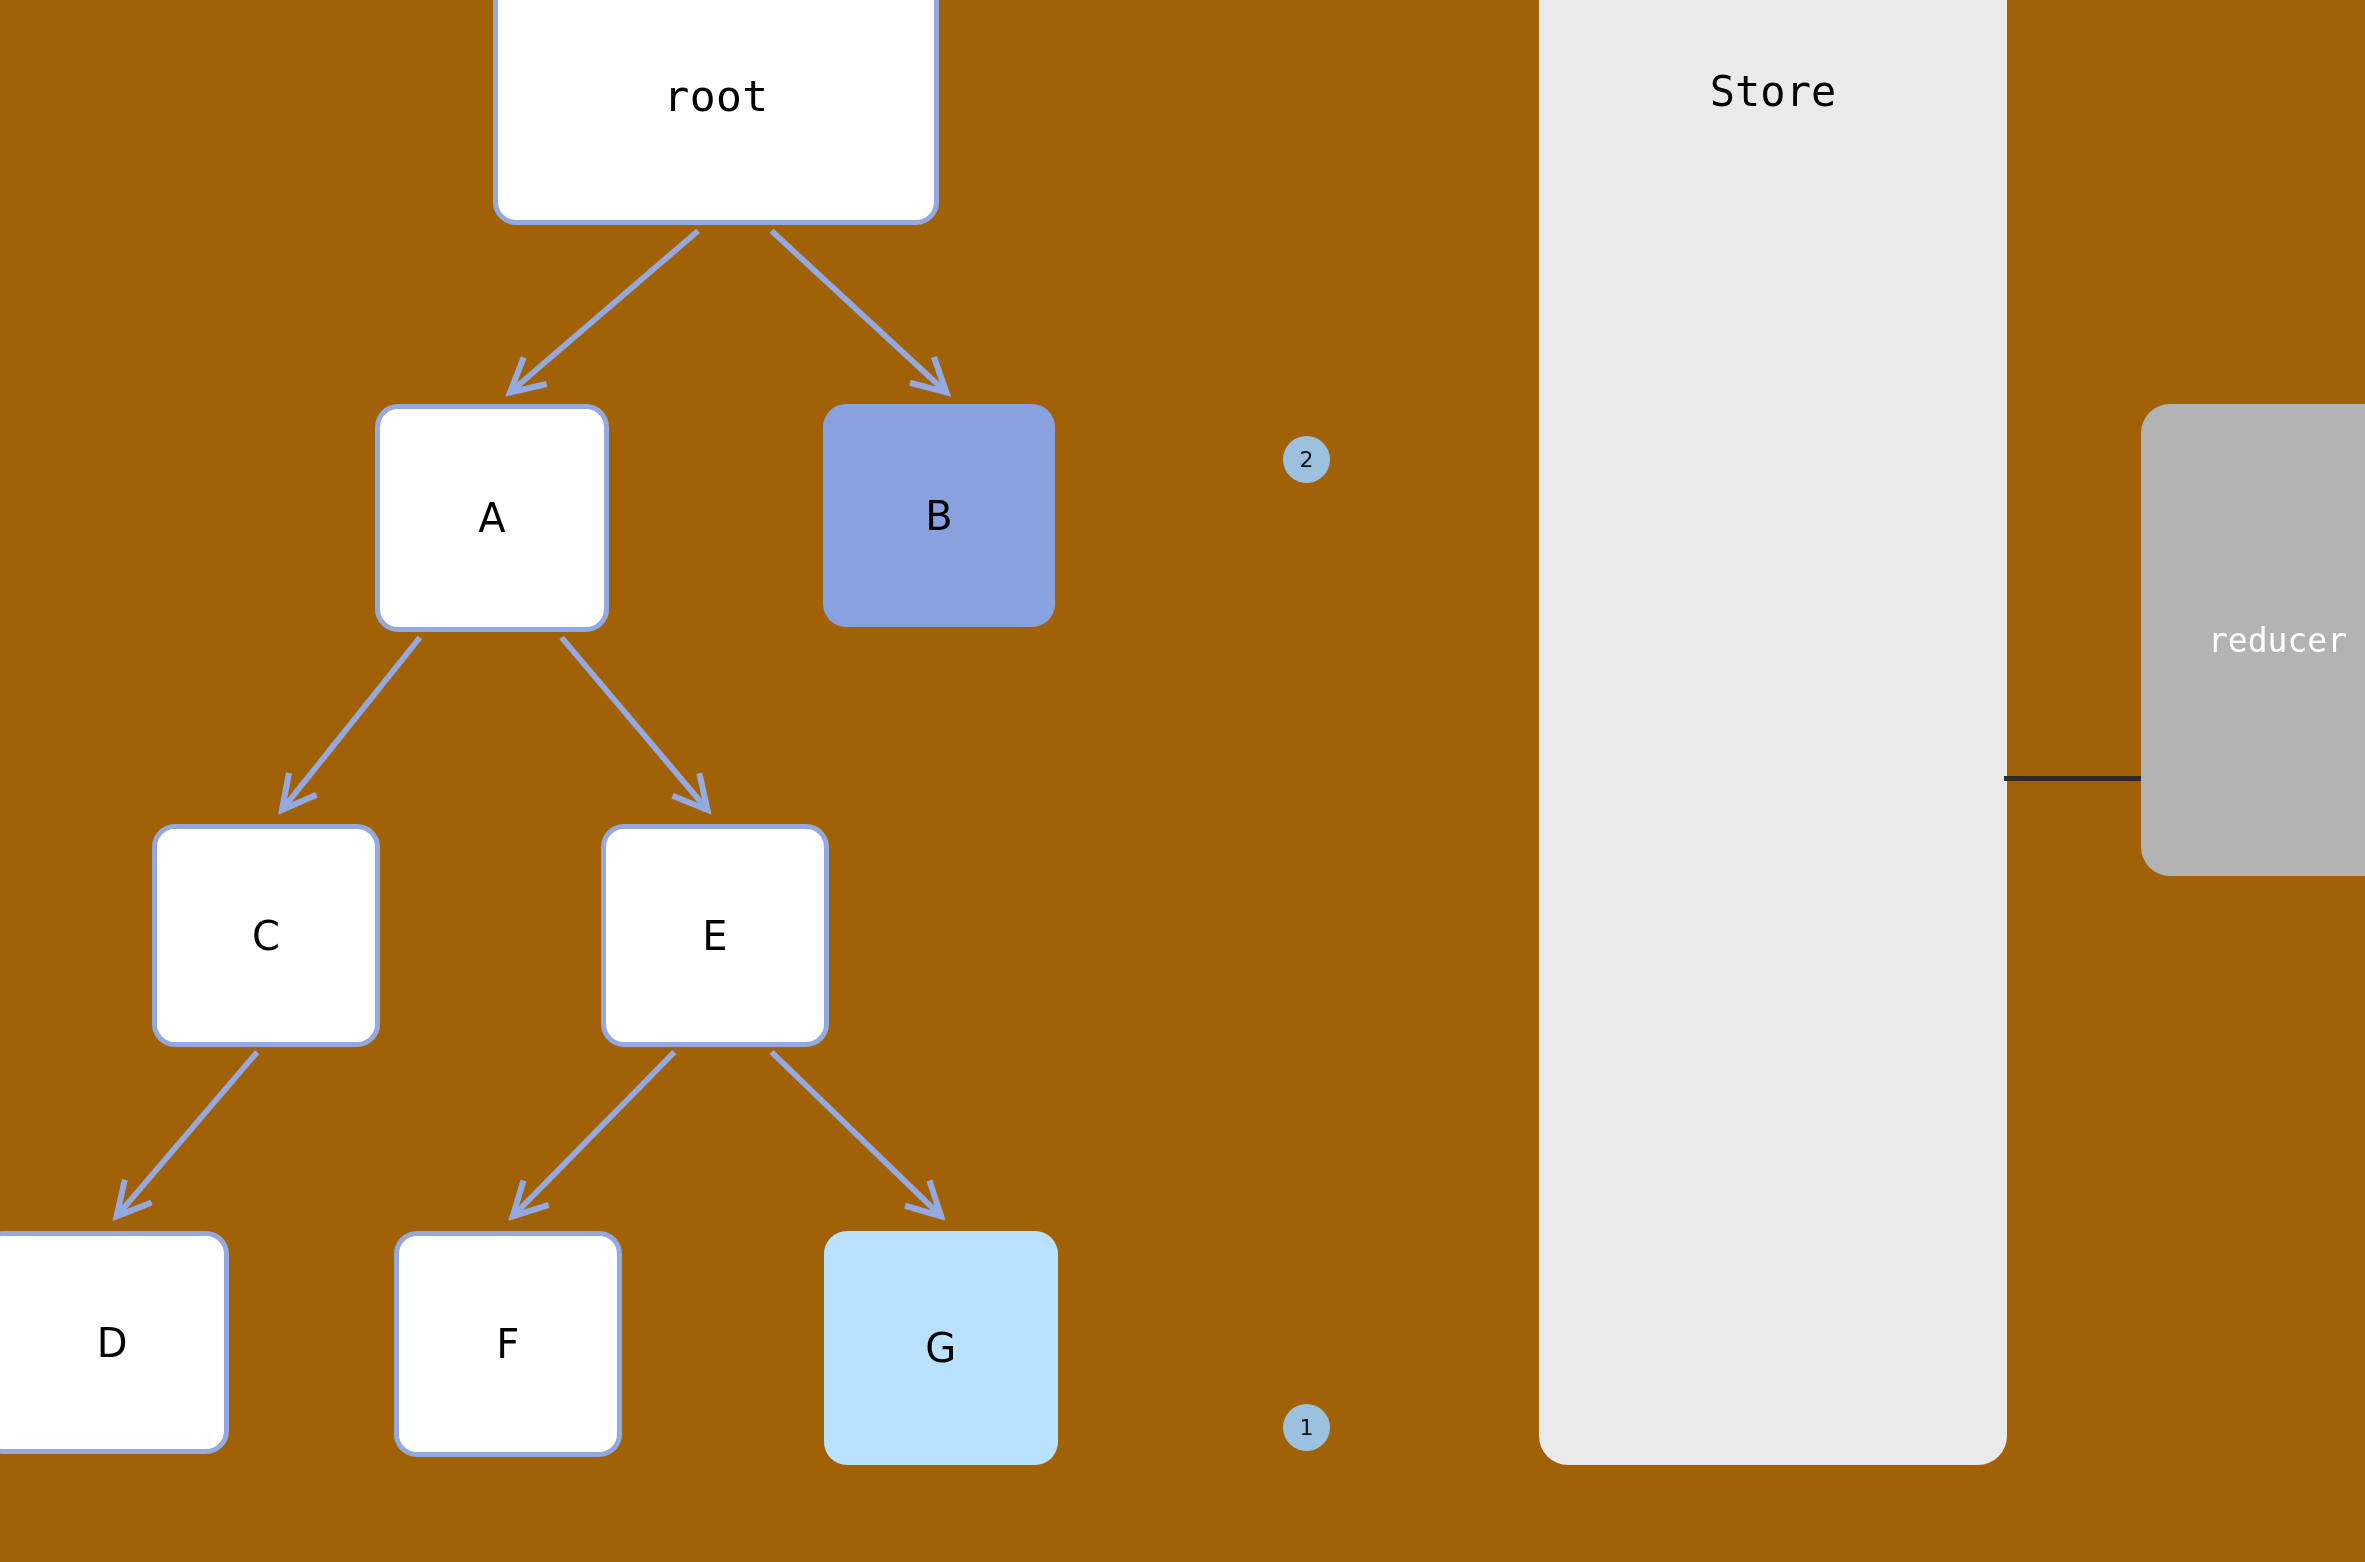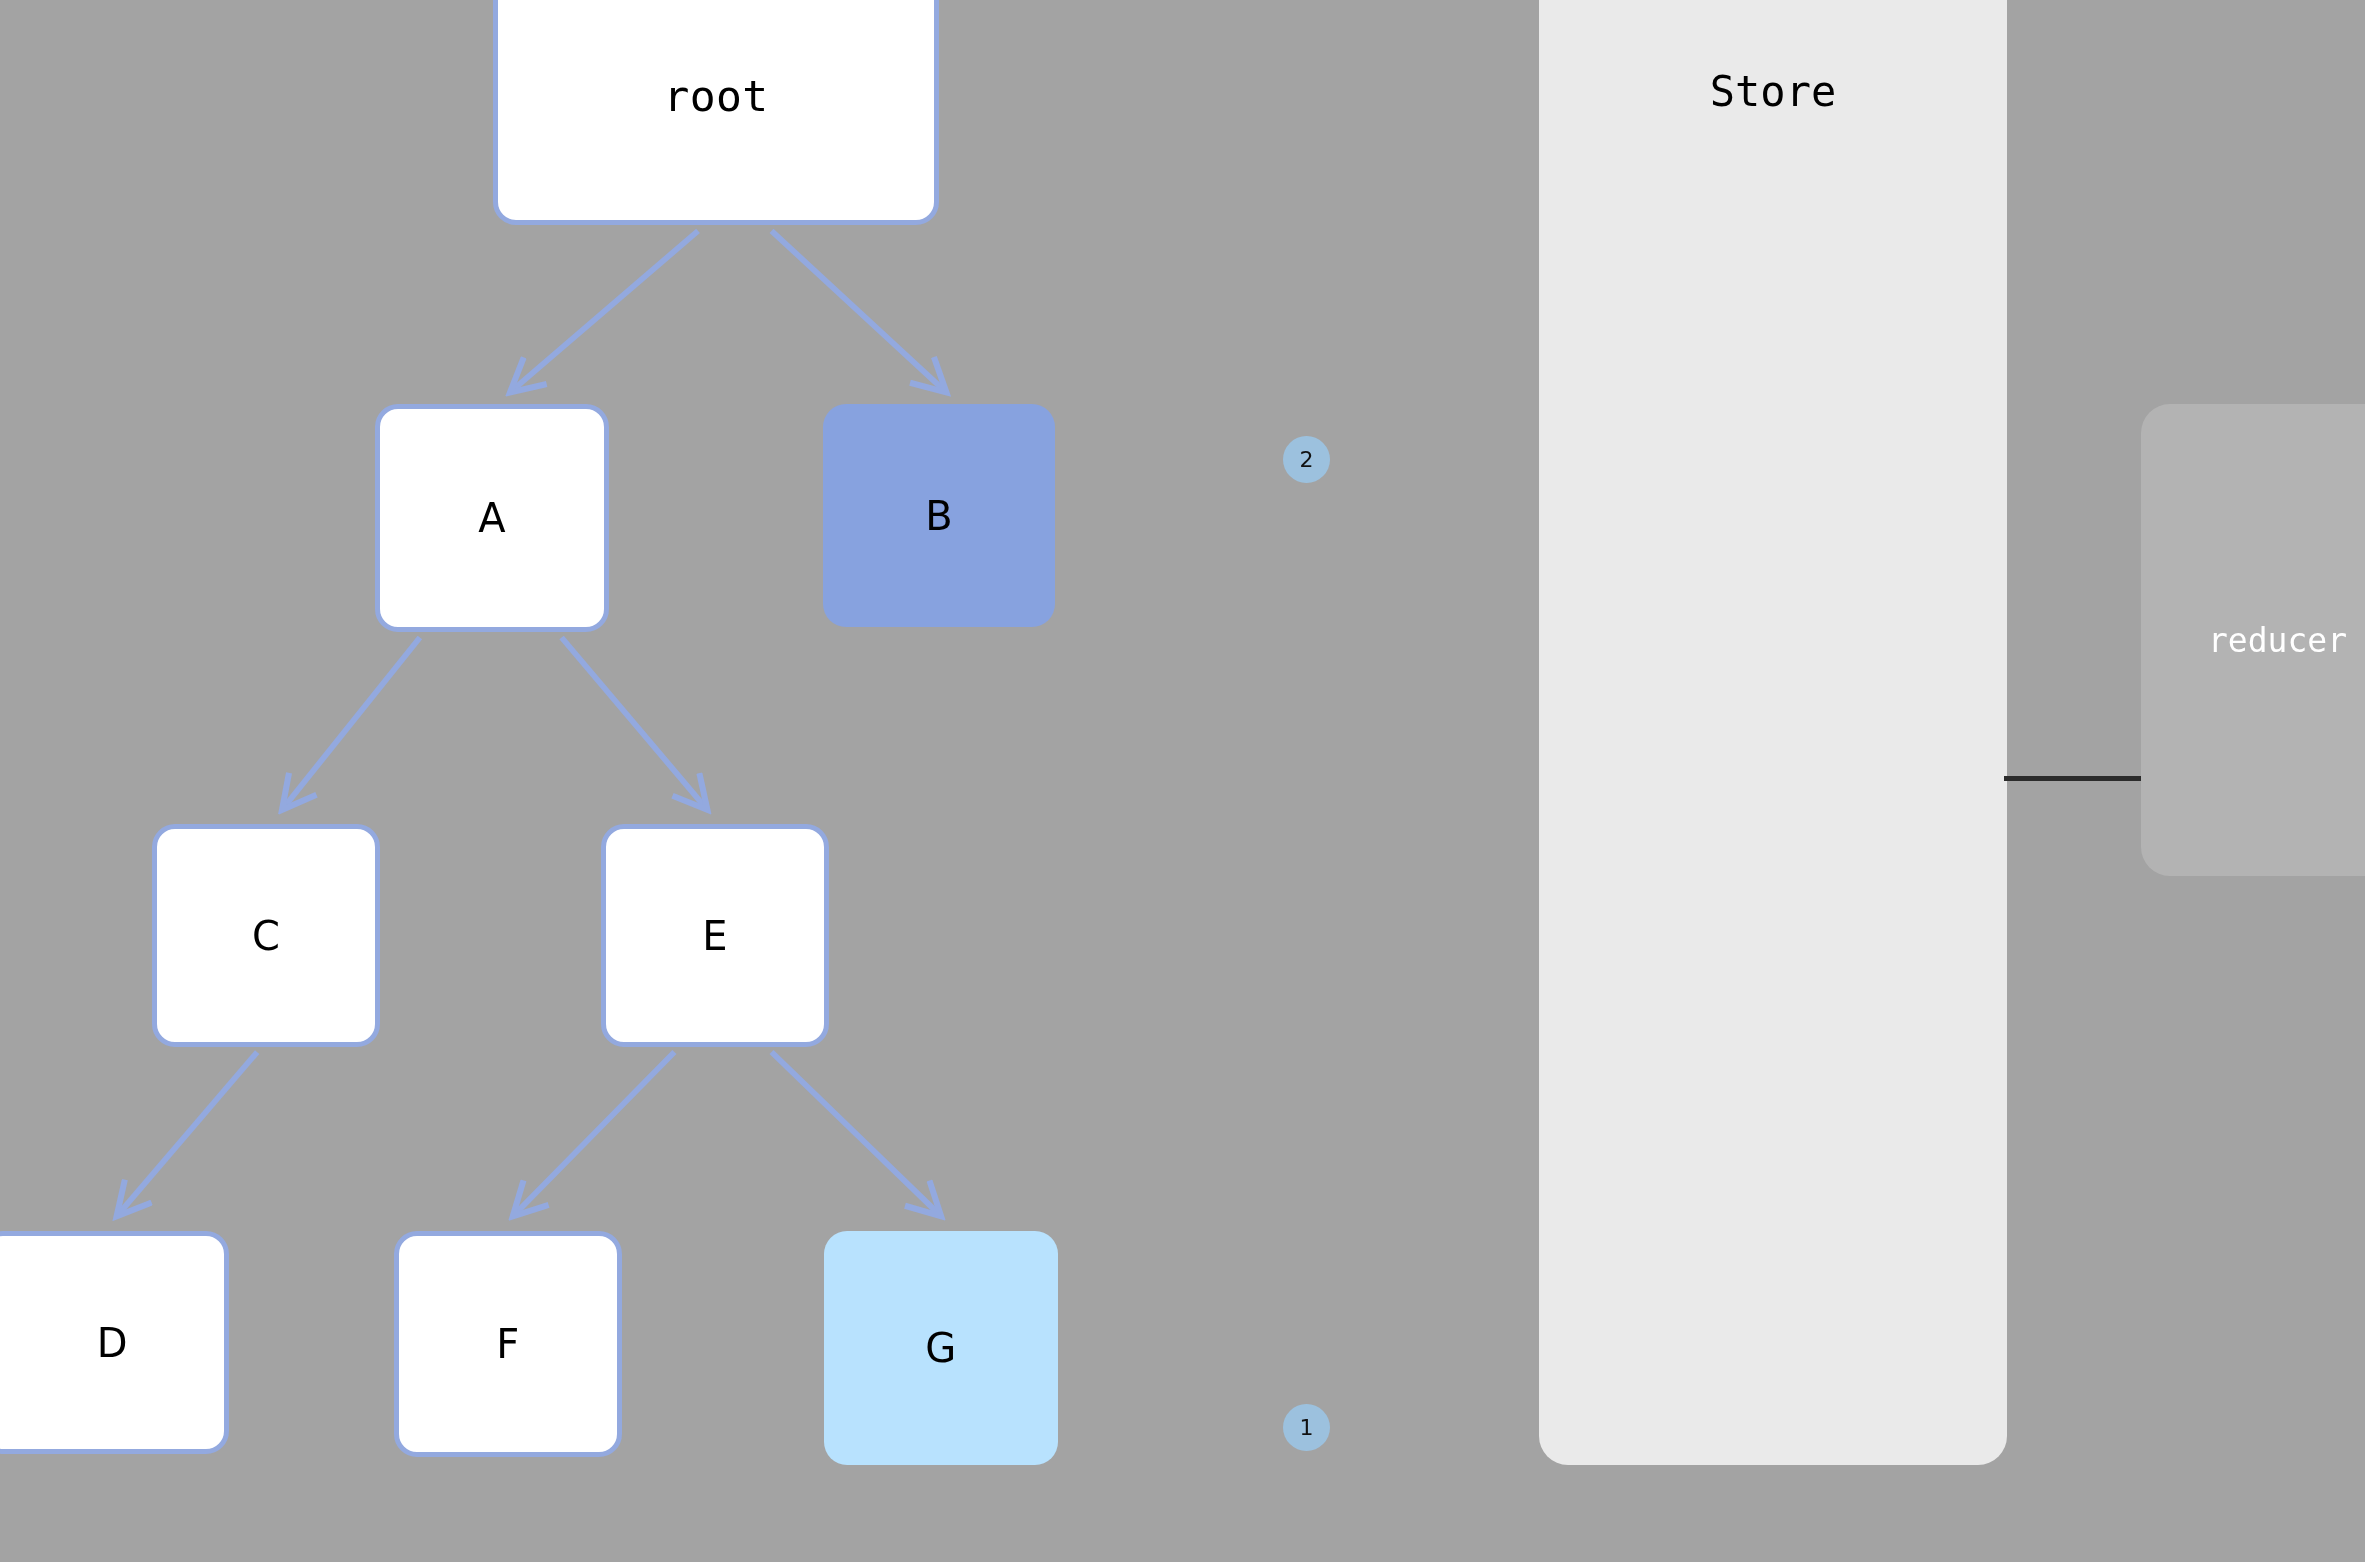--- a/index.html
+++ b/index.html
@@ -4,21 +4,21 @@
 <style>
   html, body {
     margin: 0;
     padding: 0;
     background: #000000;
   }
   #stage {
     position: relative;
     width: 2366px;
     height: 1562px;
-    background: #a3a3a3;
+    background: #a16207;
     overflow: hidden;
     font-family: "DejaVu Sans", sans-serif;
   }
   #edge-layer {
     position: absolute;
     left: 0; top: 0;
     width: 2366px;
     height: 1562px;
     pointer-events: none;
   }

